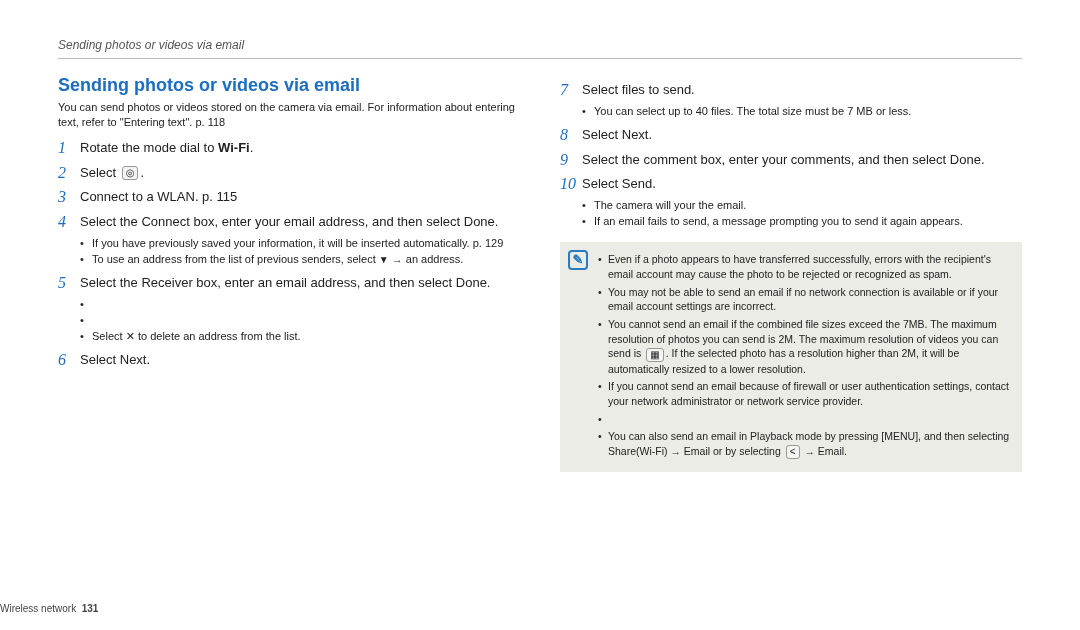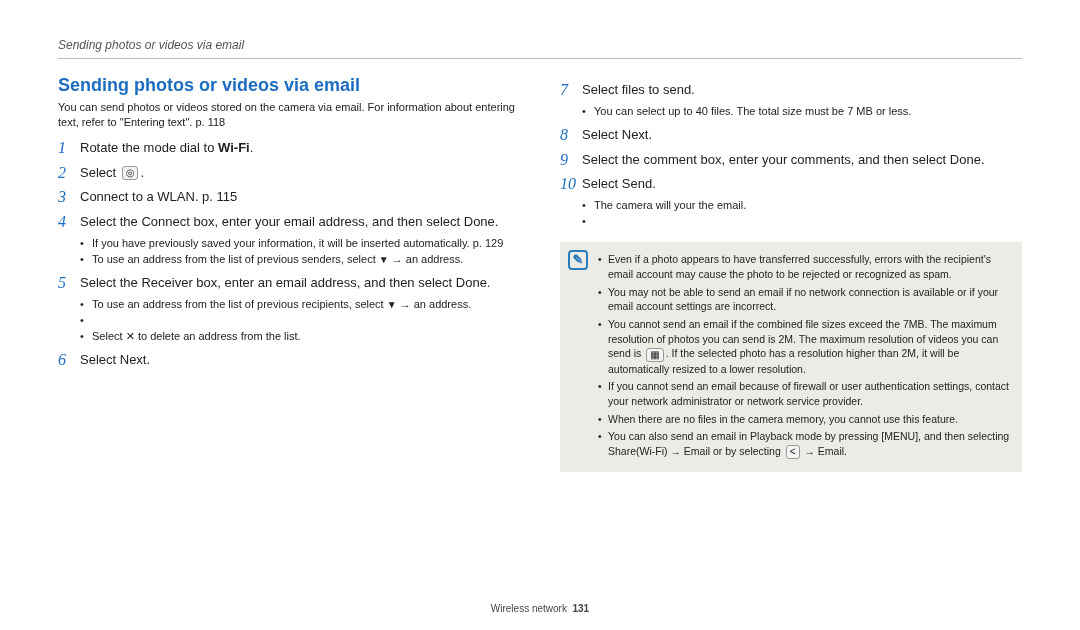--- a/index.html
+++ b/index.html
@@ -16,21 +16,21 @@
   .step .body { font-size:13px; line-height:1.45; flex:1; }
   .step .body .sub { font-size:11px; margin-top:4px; padding-left:0; }
   .step .body .sub .bl { display:flex; }
   .step .body .sub .bl .dot { width:12px; flex-shrink:0; }
   .inline-icon { display:inline-block; vertical-align:middle; border:1px solid #999; border-radius:3px; padding:0 3px; font-size:10px; line-height:12px; background:#f4f4f4; margin:0 2px; }
   .wifi-label { font-family:Arial,sans-serif; font-weight:600; }
   .notebox { background:#ecece7; padding:10px 12px 10px 38px; font-size:10.5px; line-height:1.4; margin-top:12px; position:relative; }
   .notebox .note-icon { position:absolute; left:8px; top:8px; width:20px; height:20px; border:2px solid #2b7bbf; border-radius:4px; color:#2b7bbf; font-weight:700; text-align:center; line-height:16px; font-size:13px; }
   .notebox .bl { display:flex; margin-bottom:3px; }
   .notebox .bl .dot { width:10px; flex-shrink:0; }
-  .footer { position:absolute; bottom:16px; left:0; width:100%; text-align:center; font-size:10px; color:#444; }
+  .footer { position:absolute; bottom:16px; left:0; width:100%; text-align:left; font-size:10px; color:#444; }
   .footer .pg { font-weight:600; }
   b { font-weight:400; }
   .tri { font-size:10px; }
 </style>
 </head>
 <body>
 
 <div class="page">
   <div class="running-header">Sending photos or videos via email</div>
   <hr class="rule">
@@ -63,21 +63,20 @@
                   <span class="dot">•</span>
                   <span>To use an address from the list of previous senders, select <span class="tri">▼</span> → an address.</span>
                 </div>
               </div></div>
           </div>
           <div class="step">
             <div class="num">5</div>
             <div class="body">Select the <b>Receiver</b> box, enter an email address, and then select <b>Done</b>.<div class="sub">
                 <div class="bl">
                   <span class="dot">•</span>
-                  <span>To use an address from the list of previous recipients, select <span class="tri">▼</span> → an address.</span>
                 </div>
                 <div class="bl">
                   <span class="dot">•</span>
                 </div>
                 <div class="bl">
                   <span class="dot">•</span>
                   <span>Select <b>✕</b> to delete an address from the list.</span>
                 </div>
               </div></div>
           </div>
@@ -108,20 +107,21 @@
           </div>
           <div class="step">
             <div class="num">10</div>
             <div class="body">Select <b>Send</b>.<div class="sub">
                 <div class="bl">
                   <span class="dot">•</span>
                   <span>The camera will your the email.</span>
                 </div>
                 <div class="bl">
                   <span class="dot">•</span>
+                  <span>If an email fails to send, a message prompting you to send it again appears.</span>
                 </div>
               </div></div>
           </div>
         </div>
       <div class="notebox">
         <div class="note-icon">✎</div>
         <div id="notes">
             <div class="bl">
               <span class="dot">•</span>
               <span>Even if a photo appears to have transferred successfully, errors with the recipient's email account may cause the photo to be rejected or recognized as spam.</span>
@@ -133,21 +133,20 @@
             <div class="bl">
               <span class="dot">•</span>
               <span>You cannot send an email if the combined file sizes exceed the 7MB. The maximum resolution of photos you can send is 2M. The maximum resolution of videos you can send is <span class="inline-icon">▦</span>. If the selected photo has a resolution higher than 2M, it will be automatically resized to a lower resolution.</span>
             </div>
             <div class="bl">
               <span class="dot">•</span>
               <span>If you cannot send an email because of firewall or user authentication settings, contact your network administrator or network service provider.</span>
             </div>
             <div class="bl">
               <span class="dot">•</span>
-              <span>When there are no files in the camera memory, you cannot use this feature.</span>
             </div>
             <div class="bl">
               <span class="dot">•</span>
               <span>You can also send an email in Playback mode by pressing [<b>MENU</b>], and then selecting <b>Share(Wi-Fi)</b> → <b>Email</b> or by selecting <span class="inline-icon">&lt;</span> → <b>Email</b>.</span>
             </div>
           </div>
       </div>
     </div>
   </div>
 

